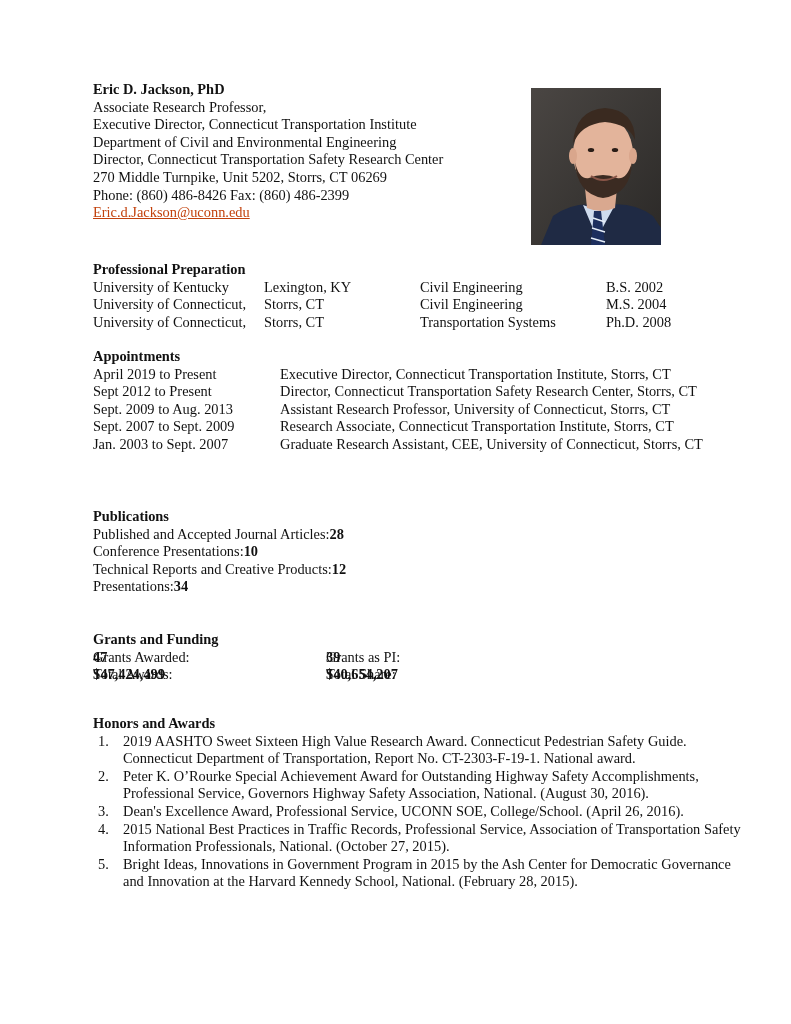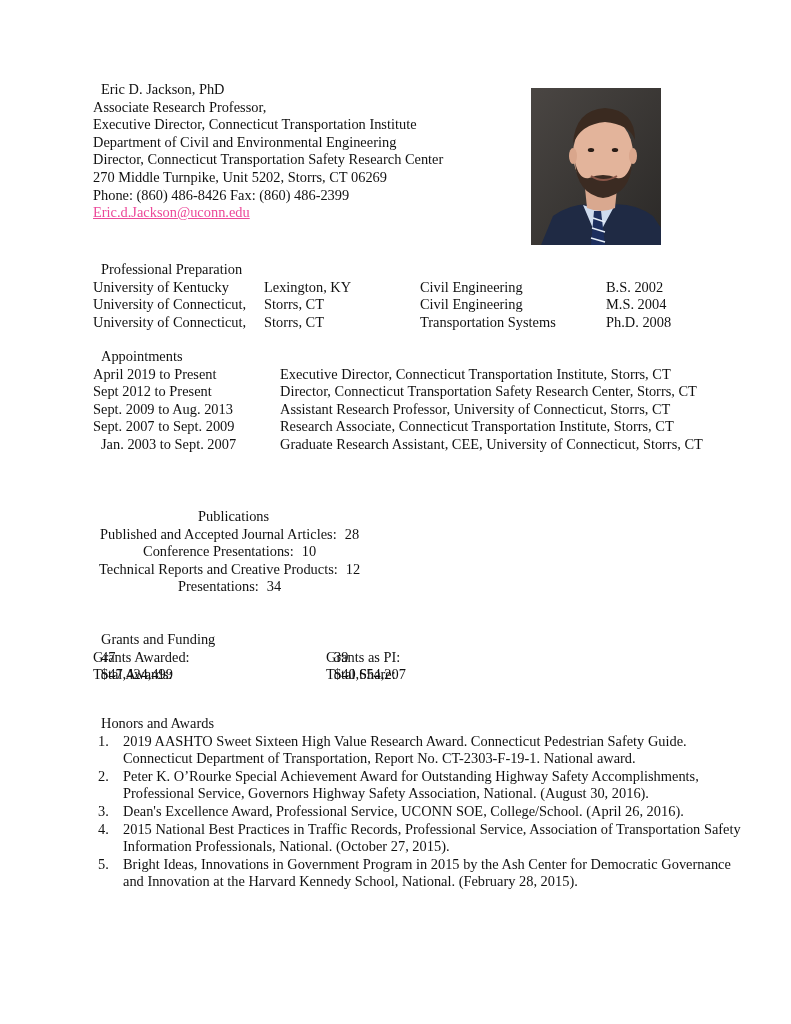--- a/index.html
+++ b/index.html
@@ -1,22 +1,22 @@
 <!DOCTYPE html>
 <html><head>
 <meta charset="utf-8">
 <style>
   html, body { margin: 0; padding: 0; background: #ffffff; }
   body { width: 791px; height: 1024px; position: relative; overflow: hidden;
          font-family: "Liberation Serif", "DejaVu Serif", serif; color: #111; font-size: 14.4px; }
   .page { position: absolute; left: 0; top: 0; width: 791px; height: 1024px; background: #fff; }
   .abs { position: absolute; white-space: nowrap; line-height: 17.6px; }
   .line { display: block; height: 17.6px; white-space: nowrap; }
-  .b { font-weight: normal; margin-left: 8px; }
-  .email { color: #ec4899; text-decoration: underline; }
+  .b { font-weight: bold; }
+  .email { color: #c2410c; text-decoration: underline; }
   .photo { position: absolute; left: 531px; top: 88px; width: 130px; height: 157px;
            overflow: hidden; background: #3a3735; }
   .row { position: relative; height: 17.6px; white-space: nowrap; }
   .row span { position: absolute; top: 0; }
   ol.honors { margin: 0; padding: 0; list-style: none; }
   ol.honors li { position: relative; padding-left: 30px; line-height: 17.6px; white-space: normal; width: 630px; }
   ol.honors li .num { position: absolute; left: 5px; top: 0; }
 </style>
 </head>
 <body>
@@ -103,26 +103,26 @@
     </div>
     <div class="row">
       <span style="left:0">Sept. 2009 to Aug. 2013</span>
       <span style="left:187px">Assistant Research Professor, University of Connecticut, Storrs, CT</span>
     </div>
     <div class="row">
       <span style="left:0">Sept. 2007 to Sept. 2009</span>
       <span style="left:187px">Research Associate, Connecticut Transportation Institute, Storrs, CT</span>
     </div>
     <div class="row">
-      <span style="left:8px">Jan. 2003 to Sept. 2007</span>
+      <span style="left:0">Jan. 2003 to Sept. 2007</span>
       <span style="left:187px">Graduate Research Assistant, CEE, University of Connecticut, Storrs, CT</span>
     </div>
   </div>
 
-  <div class="abs" style="left:99px; top:508px;text-align:center;">
+  <div class="abs" style="left:93px; top:508px;">
     <span class="line b">Publications</span>
     <span class="line"><span>Published and Accepted Journal Articles:</span><span class="b">28</span></span>
     <span class="line"><span>Conference Presentations:</span><span class="b">10</span></span>
     <span class="line"><span>Technical Reports and Creative Products:</span><span class="b">12</span></span>
     <span class="line"><span>Presentations:</span><span class="b">34</span></span>
   </div>
 
   <div class="abs" style="left:93px; top:631px; width:460px;">
     <span class="line b">Grants and Funding</span>
     <div class="row">

